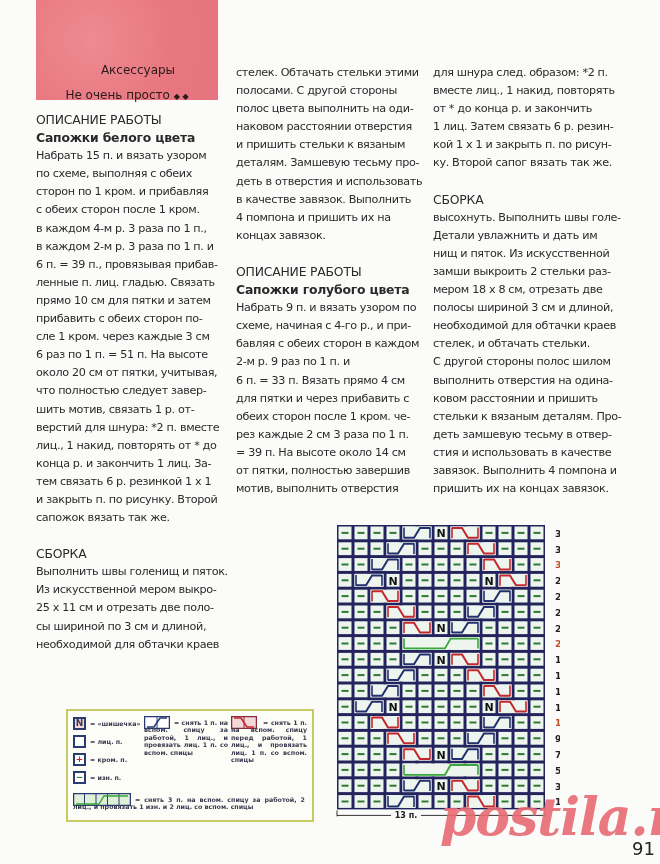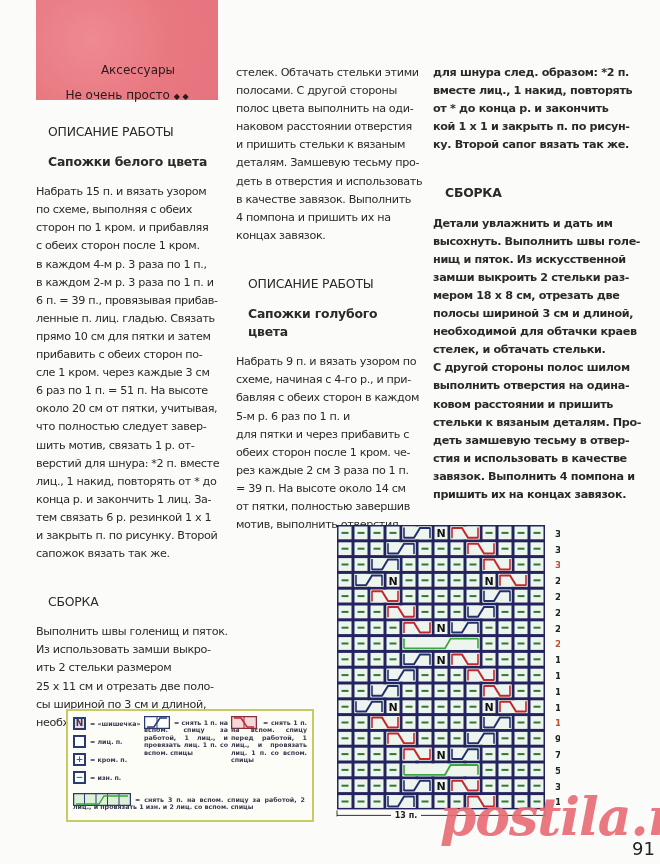--- a/index.html
+++ b/index.html
@@ -16,27 +16,27 @@
   }
   .banner-title {
     position: absolute; left: 0; width: 100%; text-align: center; top: 63px;
     font-size: 12px; color: #2a1a1a; margin-left: 11px;
   }
   .banner-sub {
     position: absolute; left: 0; width: 100%; text-align: center; top: 88px;
     font-size: 12px; color: #2a1a1a;
   }
   .col { position: absolute; font-size: 11.2px; line-height: 18.1px; letter-spacing: -0.35px; }
-  .col p { margin: 12px; }
+  .col p { margin: 0; }
   .sec-h { font-size: 12.4px; letter-spacing: -0.2px; margin: 0; }
   .sec-sub { font-weight: bold; font-size: 12.4px; letter-spacing: -0.2px; margin: 0; }
   .line { white-space: nowrap; display: block; }
   #col1 { left: 36px; top: 111px; width: 190px; }
   #col2 { left: 236px; top: 64px; width: 190px; }
-  #col3 { left: 433px; top: 64px; width: 200px; font-weight: bold; }
+  #col3 { left: 433px; top: 64px; width: 200px; }
 
   
   .legend {
     position: absolute; left: 66px; top: 709px; width: 244px; height: 109px;
     border: 2px solid #c6cc63; background: #fdfdf8;
     font-size: 6.3px; font-weight: bold; color: #3a3a50; line-height: 7.4px;
   }
   .lg-item { position: absolute; display: flex; align-items: center; }
   .sw {
     width: 13px; height: 13px; border: 2px solid #2a3a72; background: #fff;
@@ -89,22 +89,21 @@
       <span class="line">лиц., 1 накид, повторять от * до</span>
       <span class="line">конца р. и закончить 1 лиц. За-</span>
       <span class="line">тем связать 6 р. резинкой 1 х 1</span>
       <span class="line">и закрыть п. по рисунку. Второй</span>
       <span class="line">сапожок вязать так же.</span>
     </div>
   <div style="height:18px"></div>
   <p class="sec-h">СБОРКА</p>
   <div id="c1-asm">
       <span class="line">Выполнить швы голенищ и пяток.</span>
-      <span class="line">Из использовать замши выкро-</span>
-      <span class="line">ить 2 стельки размером</span>
+      <span class="line">Из искусственной мером выкро-</span>
       <span class="line">25 х 11 см и отрезать две поло-</span>
       <span class="line">сы шириной по 3 см и длиной,</span>
       <span class="line">необходимой для обтачки краев</span>
     </div>
 </div>
 
 <div class="col" id="col2">
   <div id="c2-top">
       <span class="line">стелек. Обтачать стельки этими</span>
       <span class="line">полосами. С другой стороны</span>
@@ -117,43 +116,45 @@
       <span class="line">4 помпона и пришить их на</span>
       <span class="line">концах завязок.</span>
     </div>
   <div style="height:18px"></div>
   <p class="sec-h">ОПИСАНИЕ РАБОТЫ</p>
   <p class="sec-sub">Сапожки голубого цвета</p>
   <div id="c2-lines">
       <span class="line">Набрать 9 п. и вязать узором по</span>
       <span class="line">схеме, начиная с 4-го р., и при-</span>
       <span class="line">бавляя с обеих сторон в каждом</span>
-      <span class="line">5-м р. 6 раз по 1 п. и</span>
+      <span class="line">2-м р. 9 раз по 1 п. и</span>
+      <span class="line">6 п. = 33 п. Вязать прямо 4 см</span>
       <span class="line">для пятки и через прибавить с</span>
       <span class="line">обеих сторон после 1 кром. че-</span>
       <span class="line">рез каждые 2 см 3 раза по 1 п.</span>
       <span class="line">= 39 п. На высоте около 14 см</span>
       <span class="line">от пятки, полностью завершив</span>
       <span class="line">мотив, выполнить отверстия</span>
     </div>
 </div>
 
 <div class="col" id="col3">
   <div id="c3-top">
       <span class="line">для шнура след. образом: *2 п.</span>
       <span class="line">вместе лиц., 1 накид, повторять</span>
       <span class="line">от * до конца р. и закончить</span>
+      <span class="line">1 лиц. Затем связать 6 р. резин-</span>
       <span class="line">кой 1 х 1 и закрыть п. по рисун-</span>
       <span class="line">ку. Второй сапог вязать так же.</span>
     </div>
   <div style="height:18px"></div>
   <p class="sec-h">СБОРКА</p>
   <div id="c3-asm">
+      <span class="line">высохнуть. Выполнить швы голе-</span>
       <span class="line">Детали увлажнить и дать им</span>
-      <span class="line">высохнуть. Выполнить швы голе-</span>
       <span class="line">нищ и пяток. Из искусственной</span>
       <span class="line">замши выкроить 2 стельки раз-</span>
       <span class="line">мером 18 х 8 см, отрезать две</span>
       <span class="line">полосы шириной 3 см и длиной,</span>
       <span class="line">необходимой для обтачки краев</span>
       <span class="line">стелек, и обтачать стельки.</span>
       <span class="line">С другой стороны полос шилом</span>
       <span class="line">выполнить отверстия на одина-</span>
       <span class="line">ковом расстоянии и пришить</span>
       <span class="line">стельки к вязаным деталям. Про-</span>

